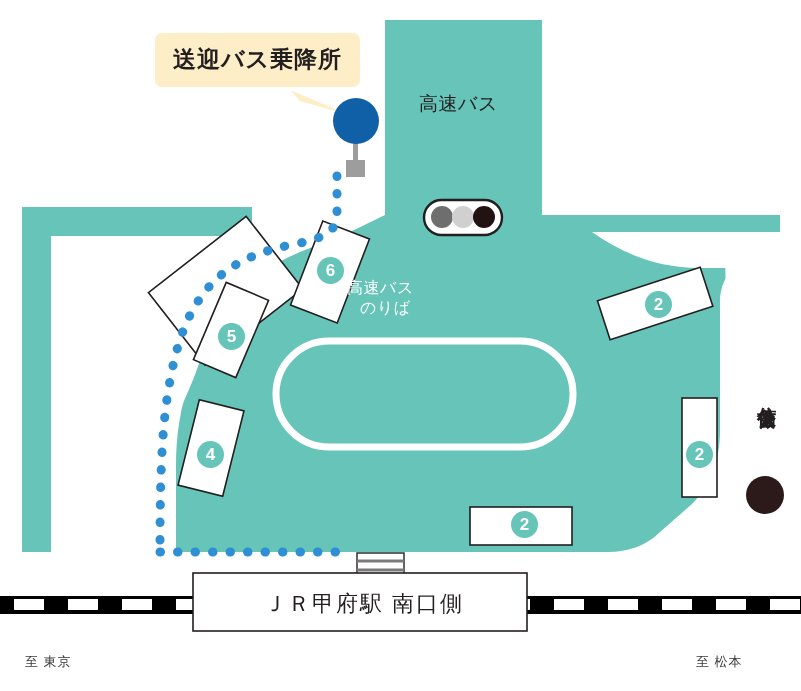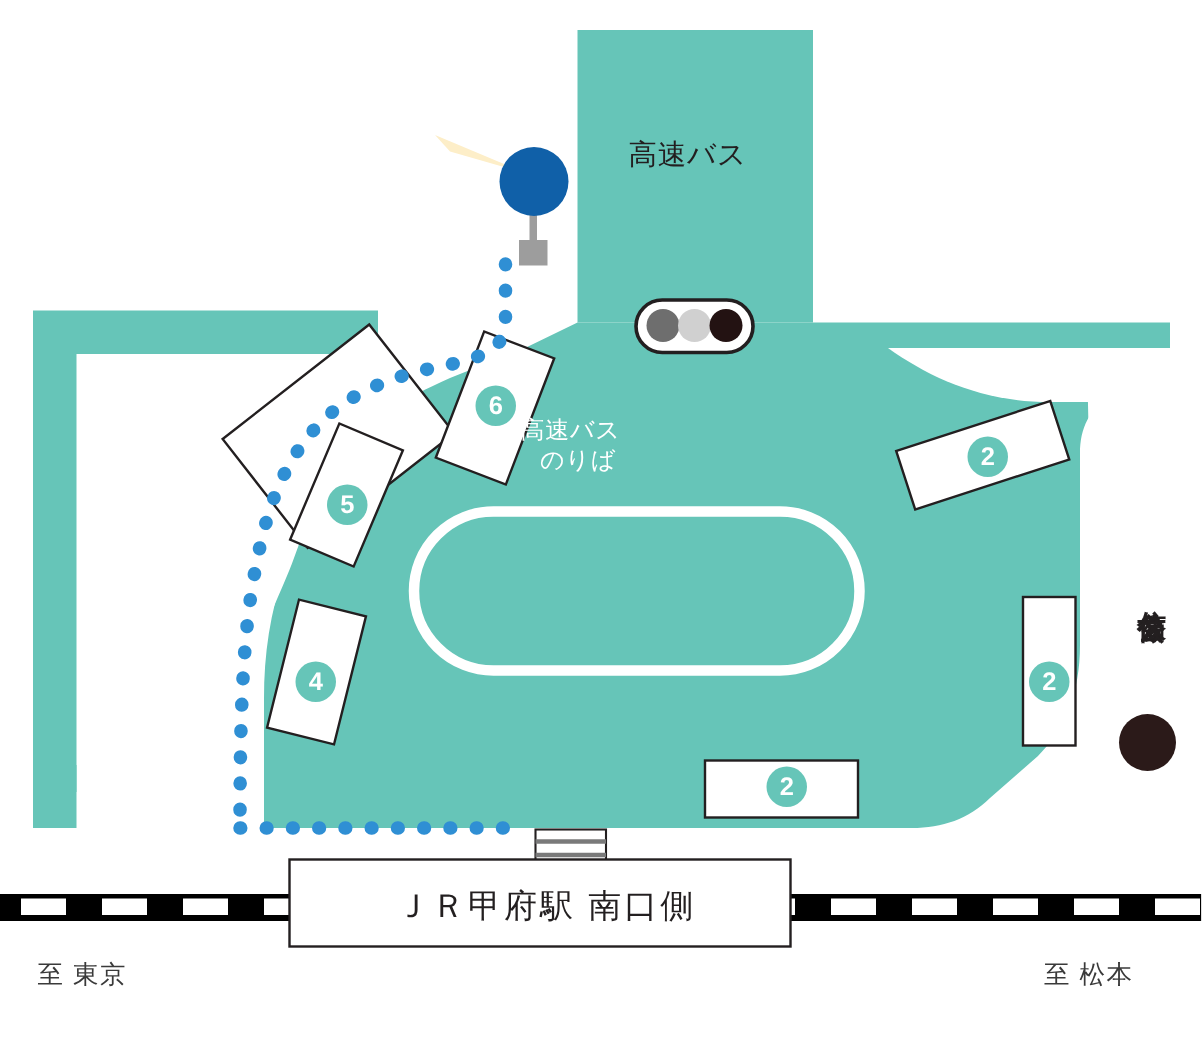--- a/index.html
+++ b/index.html
@@ -55,23 +55,24 @@
     letter-spacing: 1px;
     font-weight: 700;
   }
   .lbl-station {
     font-size: 22px;
     color: #231f20;
     font-weight: 400;
     letter-spacing: 2px;
   }
   .lbl-dir {
-    font-size: 17px;
+    font-size: 13px;
     color: #3a3a3a;
     letter-spacing: 1px;
+    margin-top: 15px;
   }
   .callout {
     position: absolute;
     left: 155px;
     top: 33px;
     background: #fdeec8;
     border-radius: 7px;
     padding: 11px 18px 12px 18px;
     font-size: 23px;
     font-weight: 700;
@@ -225,20 +226,21 @@
         <rect x="608" y="599" width="30" height="11"></rect>
         <rect x="662" y="599" width="30" height="11"></rect>
         <rect x="716" y="599" width="30" height="11"></rect>
         <rect x="770" y="599" width="30" height="11"></rect>
       </g>
     </g>
 
     <rect x="193" y="573" width="334" height="58" fill="#ffffff" stroke="#231f20" stroke-width="1.6"></rect>
   </svg>
 
+  <div class="callout">送迎バス乗降所</div>
 
   <div class="map-label lbl-street" style="left:419px; top:92px;">高速バス</div>
 
 
   <div class="map-label lbl-express" style="left:347px; top:278px;">高速バス</div>
   <div class="map-label lbl-express" style="left:360px; top:298px;">のりば</div>
 
   <div class="map-label lbl-statue" style="left:755px; top:392px;">信玄公像</div>
 
   <div class="map-label lbl-station" style="left:264px; top:590px;">ＪＲ甲府駅 南口側</div>

